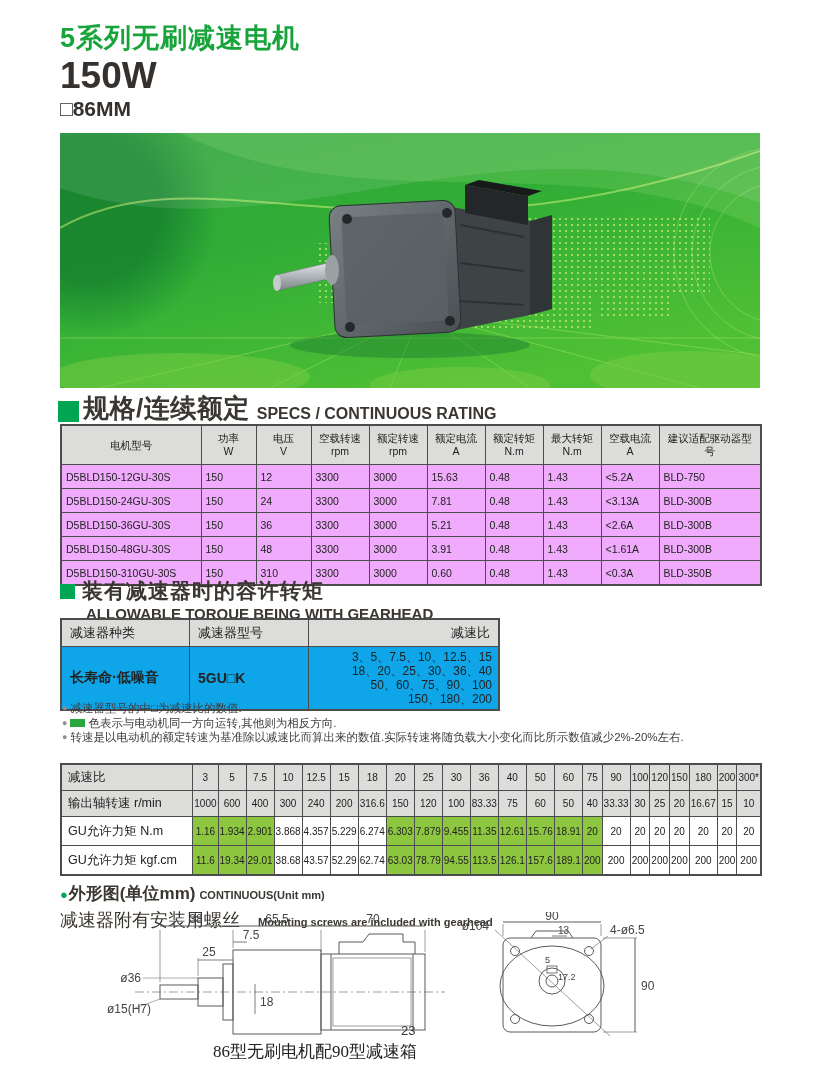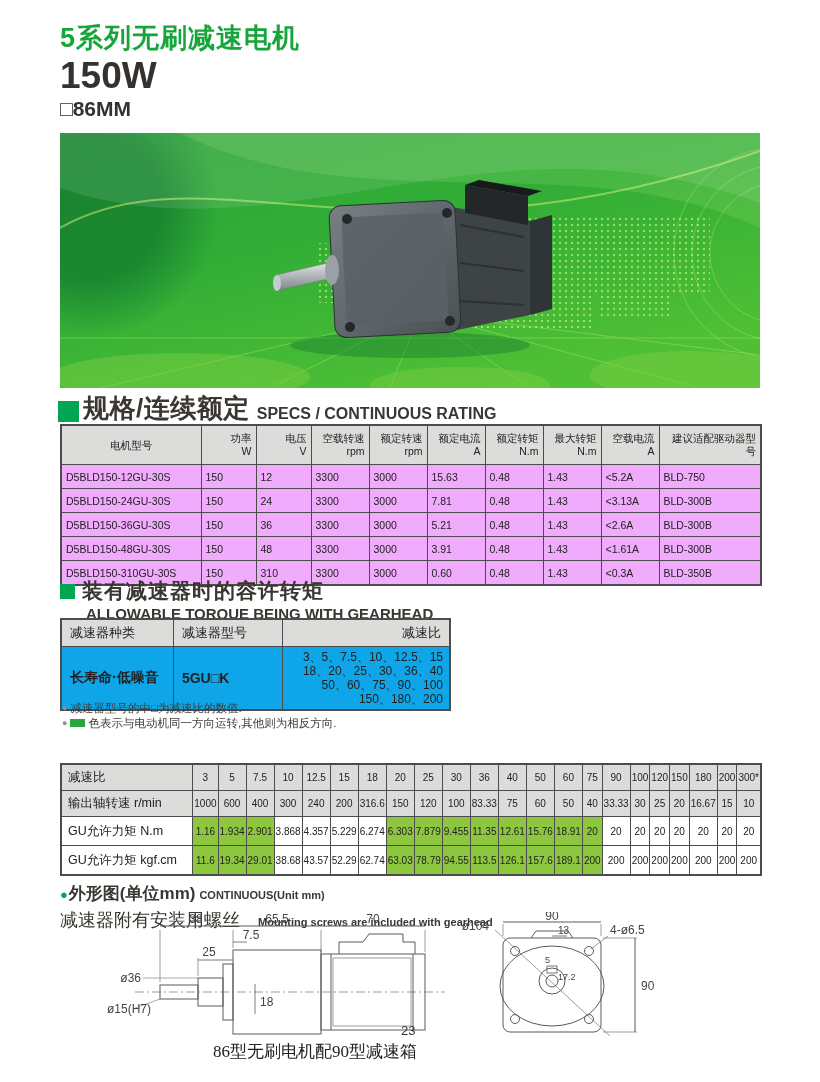--- a/index.html
+++ b/index.html
@@ -24,27 +24,27 @@
   .sec2-row{display:flex;align-items:center;}
   .sq-sm{width:15px;height:15px;background:#00a651;margin-right:7px;}
   .sec2 .cn{font-size:21px;font-weight:bold;color:#3a3631;letter-spacing:1px;}
   .sec2 .en{font-size:15px;font-weight:bold;color:#3a3631;margin-left:26px;margin-top:0px;}
   
   table{border-collapse:collapse;}
   .spec,.gearhead,.ratio{border:2px solid #4c4c4c;}
   .spec th,.spec td,.gearhead th,.gearhead td,.ratio th,.ratio td{border:1px solid #4c4c4c;}
   
   .spec{position:absolute;left:60px;top:424px;width:700px;table-layout:fixed;padding-left:36px;}
-  .spec th{background:#dcdcda;font-weight:normal;font-size:10.5px;text-align:right;
+  .spec th{background:#dcdcda;font-weight:normal;font-size:10.5px;text-align:center;
            vertical-align:middle;padding:2px 4px;height:34px;color:#222;}
   .spec th.c{text-align:center;}
   .spec th div{line-height:13px;}
   .spec td{font-size:10.5px;padding:2px 4px;height:19px;vertical-align:middle;background:#f0abfc;color:#222;}
   
-  .gearhead{position:absolute;left:60px;top:618px;width:391px;}
+  .gearhead{position:absolute;left:60px;top:618px;width:440px;}
   .gearhead th{background:#dcdcda;font-size:13px;font-weight:normal;text-align:left;
                padding:3px 8px;height:20px;color:#222;}
   .gearhead th.r{text-align:right;}
   .gearhead td{vertical-align:middle;padding:3px 8px;height:52px;background:#0ea5e9;}
   .gearhead td.kind,.gearhead td.model{font-weight:bold;font-size:14px;color:#222;}
   .gearhead td.ratios{font-size:12px;text-align:right;line-height:14px;padding:3px 6px;color:#222;}
   
   .notes{position:absolute;left:62px;top:701px;font-size:11.5px;color:#3c3c3c;line-height:14.5px;}
   .notes .bullet{color:#8f8f8d;font-size:9px;vertical-align:1px;margin-right:3px;}
   .swatch{display:inline-block;width:15px;height:8px;background:#27a73c;margin-right:3px;}
@@ -310,20 +310,21 @@
           <div>50、60、75、90、100</div>
           <div>150、180、200</div>
         </td>
   </tr>
 </tbody>
   </table>
 
 <div class="notes">
   <div><span class="bullet">●</span><span>减速器型号的中□为减速比的数值.</span></div>
   <div><span class="bullet">●</span><span class="swatch"></span><span>色表示与电动机同一方向运转,其他则为相反方向.</span></div>
+  <div><span class="bullet">●</span><span>转速是以电动机的额定转速为基准除以减速比而算出来的数值.实际转速将随负载大小变化而比所示数值减少2%-20%左右.</span></div>
 </div>
 
 <table class="ratio">
   <tbody>
       <tr>
     <th class="rlabel shaded">减速比</th>
   <td class="shaded">3</td>
         <td class="shaded">5</td>
         <td class="shaded">7.5</td>
         <td class="shaded">10</td>

